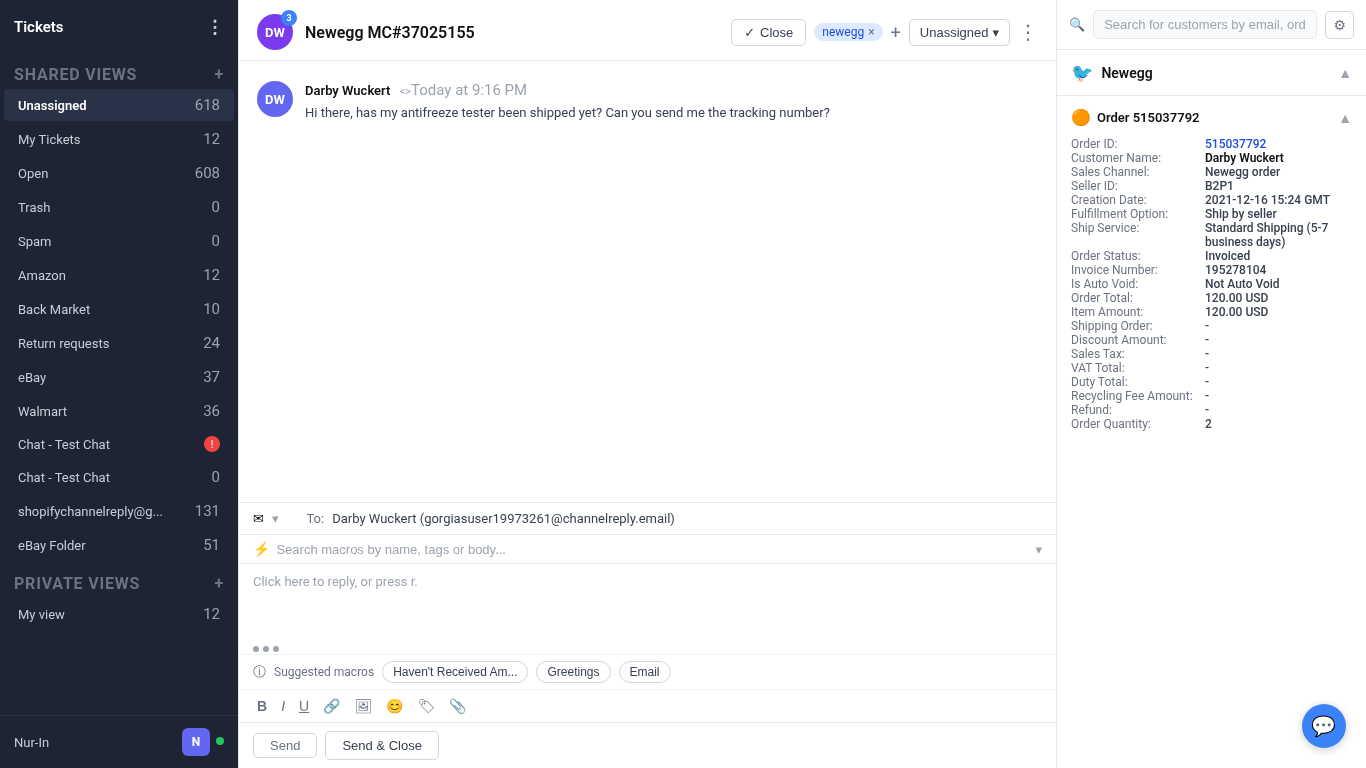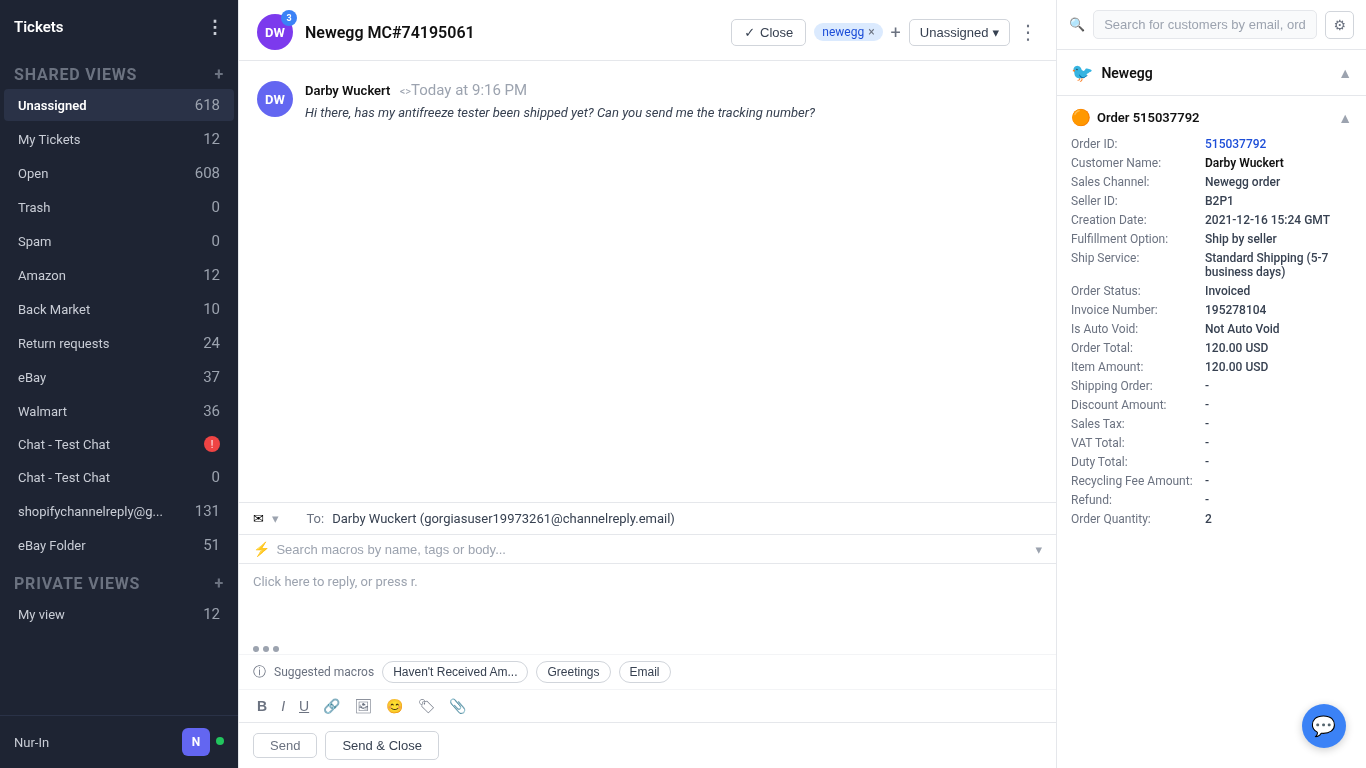--- a/index.html
+++ b/index.html
@@ -41,21 +41,21 @@
 
     
     .conversation { flex: 1; overflow-y: auto; padding: 20px 18px; background: #fff; }
     .message-row { display: flex; gap: 12px; margin-bottom: 16px; }
     .msg-avatar { width: 36px; height: 36px; background: #6366f1; border-radius: 50%; display: flex; align-items: center; justify-content: center; color: #fff; font-size: 13px; font-weight: 700; flex-shrink: 0; }
     .msg-content { flex: 1; }
     .msg-meta { display: flex; align-items: center; justify-content: flex-start; margin-bottom: 4px; }
     .msg-sender { font-weight: 600; color: #111; font-size: 13px; }
     .msg-icon { color: #9ca3af; font-size: 11px; margin-left: 6px; }
     .msg-time { font-size: 15px; color: #9ca3af; }
-    .msg-text { color: #374151; font-size: 13px; line-height: 1.5; font-style: italic; }
+    .msg-text { color: #374151; font-size: 13px; line-height: 1.5; }
 
     
     .reply-box { border-top: 1px solid #e5e7eb; background: #fff; }
     .reply-to-row { display: flex; align-items: center; padding: 8px 14px; border-bottom: 1px solid #e5e7eb; gap: 8px; }
     .reply-to-label { color: #6b7280; font-size: 13px; margin-left: 20px; }
     .reply-to-value { color: #374151; font-size: 13px; }
     .reply-to-chevron { color: #9ca3af; cursor: pointer; }
     .macro-row { display: flex; align-items: center; padding: 6px 14px; border-bottom: 1px solid #e5e7eb; gap: 6px; }
     .macro-icon { color: #f59e0b; font-size: 14px; }
     .macro-search { flex: 1; border: none; outline: none; font-size: 13px; color: #374151; background: transparent; }
@@ -85,21 +85,21 @@
     .customer-section { padding: 12px 14px; border-bottom: 1px solid #e5e7eb; display: flex; align-items: center; justify-content: space-between; }
     .customer-left { display: flex; align-items: center; gap: 8px; }
     .customer-icon { font-size: 18px; }
     .customer-name { font-size: 14px; font-weight: 600; color: #111; }
     .collapse-btn { color: #9ca3af; cursor: pointer; font-size: 14px; }
 
     .order-section { padding: 12px 14px; }
     .order-header { display: flex; align-items: center; justify-content: space-between; margin-bottom: 10px; }
     .order-title { font-size: 13px; font-weight: 600; color: #111; display: flex; align-items: center; gap: 6px; }
     .order-icon { font-size: 16px; }
-    .order-rows { display: flex; flex-direction: column; gap: 5px; }
+    .order-rows { display: flex; flex-direction: column; }
     .order-row { display: flex; align-items: flex-start; gap: 4px; font-size: 12px; }
     .order-key { color: #6b7280; min-width: 130px; flex-shrink: 0; }
     .order-val { color: #1d4ed8; font-weight: 500; }
     .order-val.plain { color: #374151; }
     .order-val.bold { color: #111; font-weight: 600; }
 
     
     .chat-bubble { position: fixed; bottom: 20px; right: 20px; width: 44px; height: 44px; background: #3b82f6; border-radius: 50%; display: flex; align-items: center; justify-content: center; cursor: pointer; box-shadow: 0 2px 8px rgba(0,0,0,0.2); }
     .chat-bubble-icon { color: #fff; font-size: 20px; }
   </style>
@@ -225,21 +225,21 @@
 </div>
 
 <div class="main">
 
   <div class="ticket-header">
     <div class="ticket-header-left">
       <div class="ticket-avatar">
         DW
         <div class="ticket-badge-num">3</div>
       </div>
-      <div class="ticket-title">Newegg MC#74195061</div>
+      <div class="ticket-title">Newegg MC#37025155</div>
     </div>
     <div class="ticket-actions">
       <button class="btn-close">
         <span>✓</span>
         <span>Close</span>
       </button>
       <div class="tag-pill">
         <span>newegg</span>
         <span class="x">×</span>
       </div>

